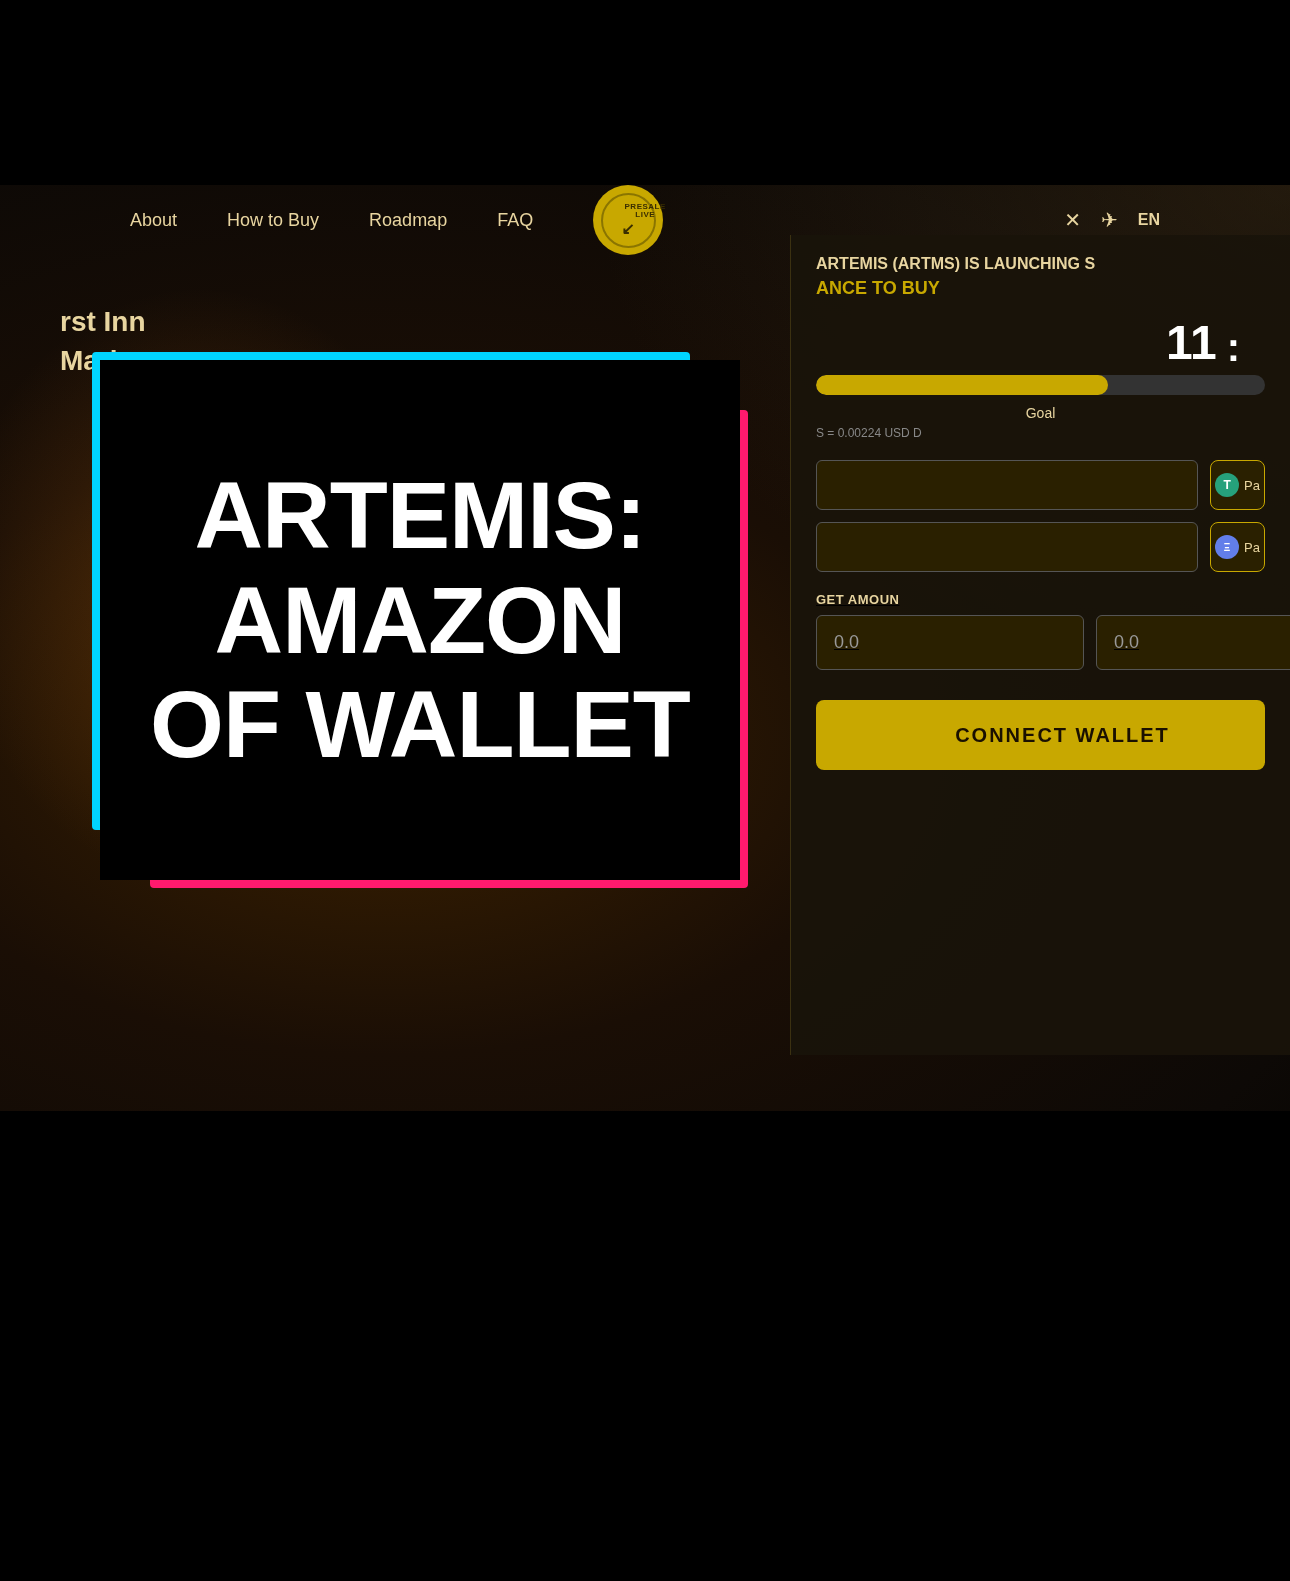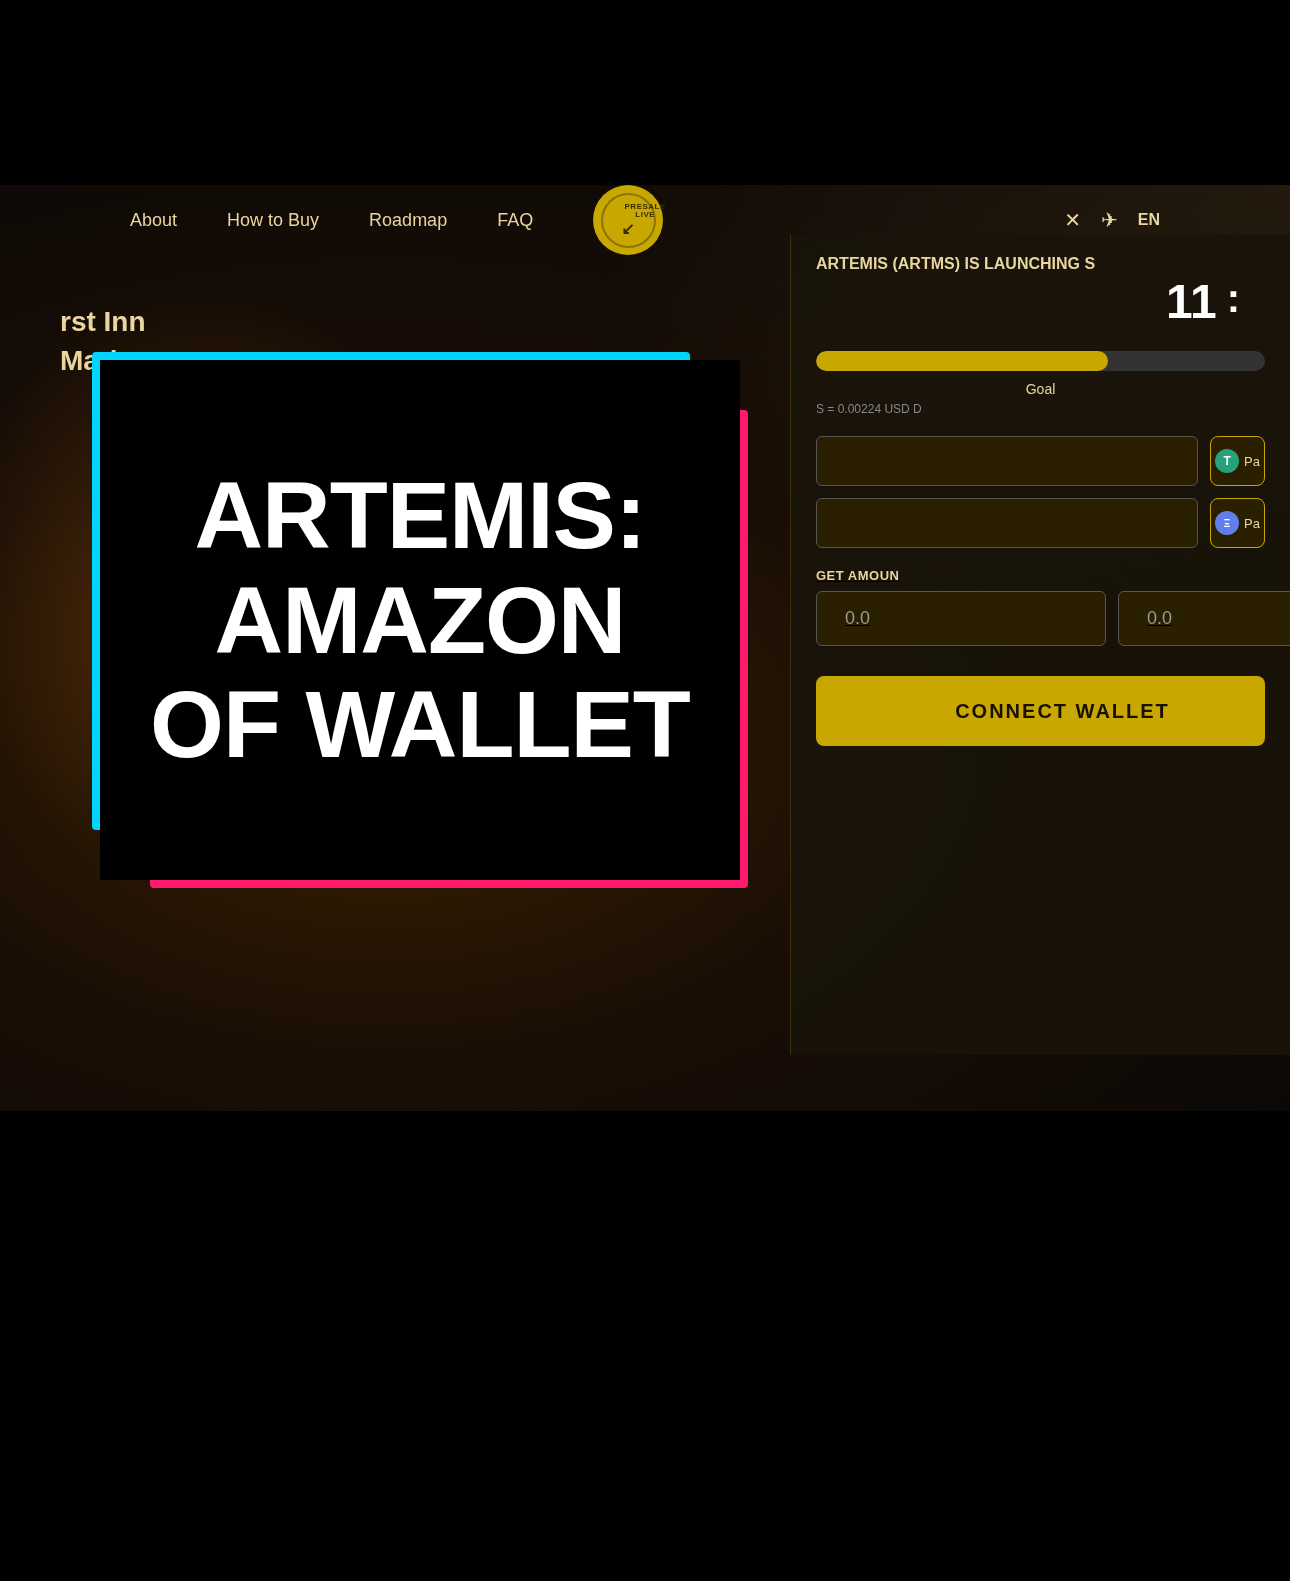--- a/index.html
+++ b/index.html
@@ -196,24 +196,24 @@
     .panel-chance {
       color: #c8a800;
       font-size: 18px;
       font-weight: 700;
       margin-bottom: 20px;
     }
 
     
     .timer-container {
       display: flex;
-      align-items: flex-start;
+      align-items: flex-end;
       justify-content: flex-end;
       gap: 5px;
-      margin-bottom: 25px;
+      margin-bottom: 8px;
       padding-right: 20px;
     }
     .timer-unit {
       display: flex;
       flex-direction: column;
       align-items: center;
     }
     .timer-value {
       color: #fff;
       font-size: 48px;
@@ -338,21 +338,21 @@
     .amount-row {
       display: flex;
       gap: 12px;
     }
     .amount-input {
       flex: 1;
       background: #2a2000;
       border: 1px solid #555;
       border-radius: 6px;
       height: 55px;
-      padding: 0 28px;
+      padding: 0 17px;
       color: #999;
       font-size: 18px;
     }
 
     
     .connect-wallet-btn {
       width: 100%;
       height: 70px;
       background: #c8a800;
       border: none;
@@ -461,20 +461,21 @@
     </div>
   </nav>
 
   <div class="left-hero">
     <div class="hero-subtitle">rst Inn</div>
     <div class="hero-subtitle">Mark</div>
   </div>
 
   <div class="right-panel">
     <div class="panel-launching">ARTEMIS (ARTMS) IS LAUNCHING S</div>
+    <div class="panel-chance">ANCE TO BUY</div>
 
     
     <div class="timer-container">
       <div class="timer-unit">
         <span class="timer-value">11</span>
       </div>
       <span class="timer-colon">:</span>
     </div>
 
     

